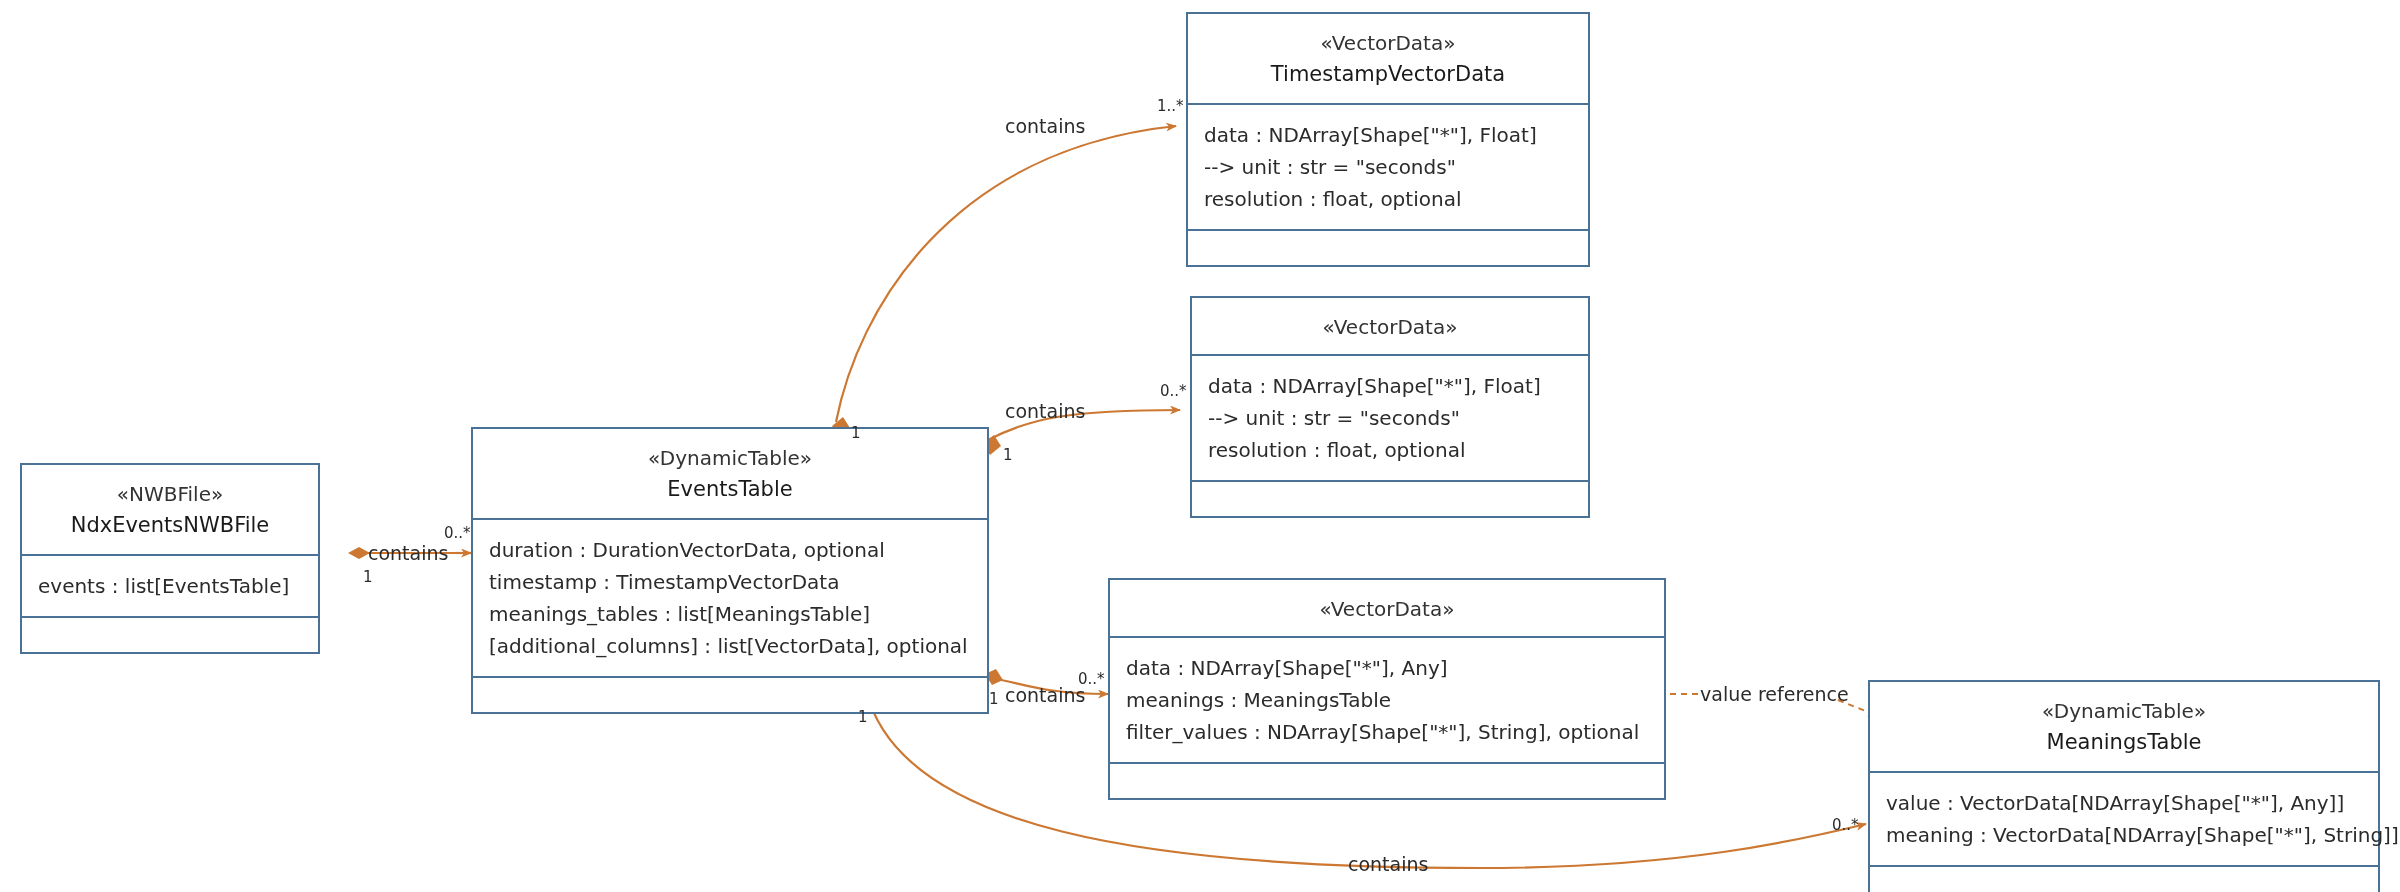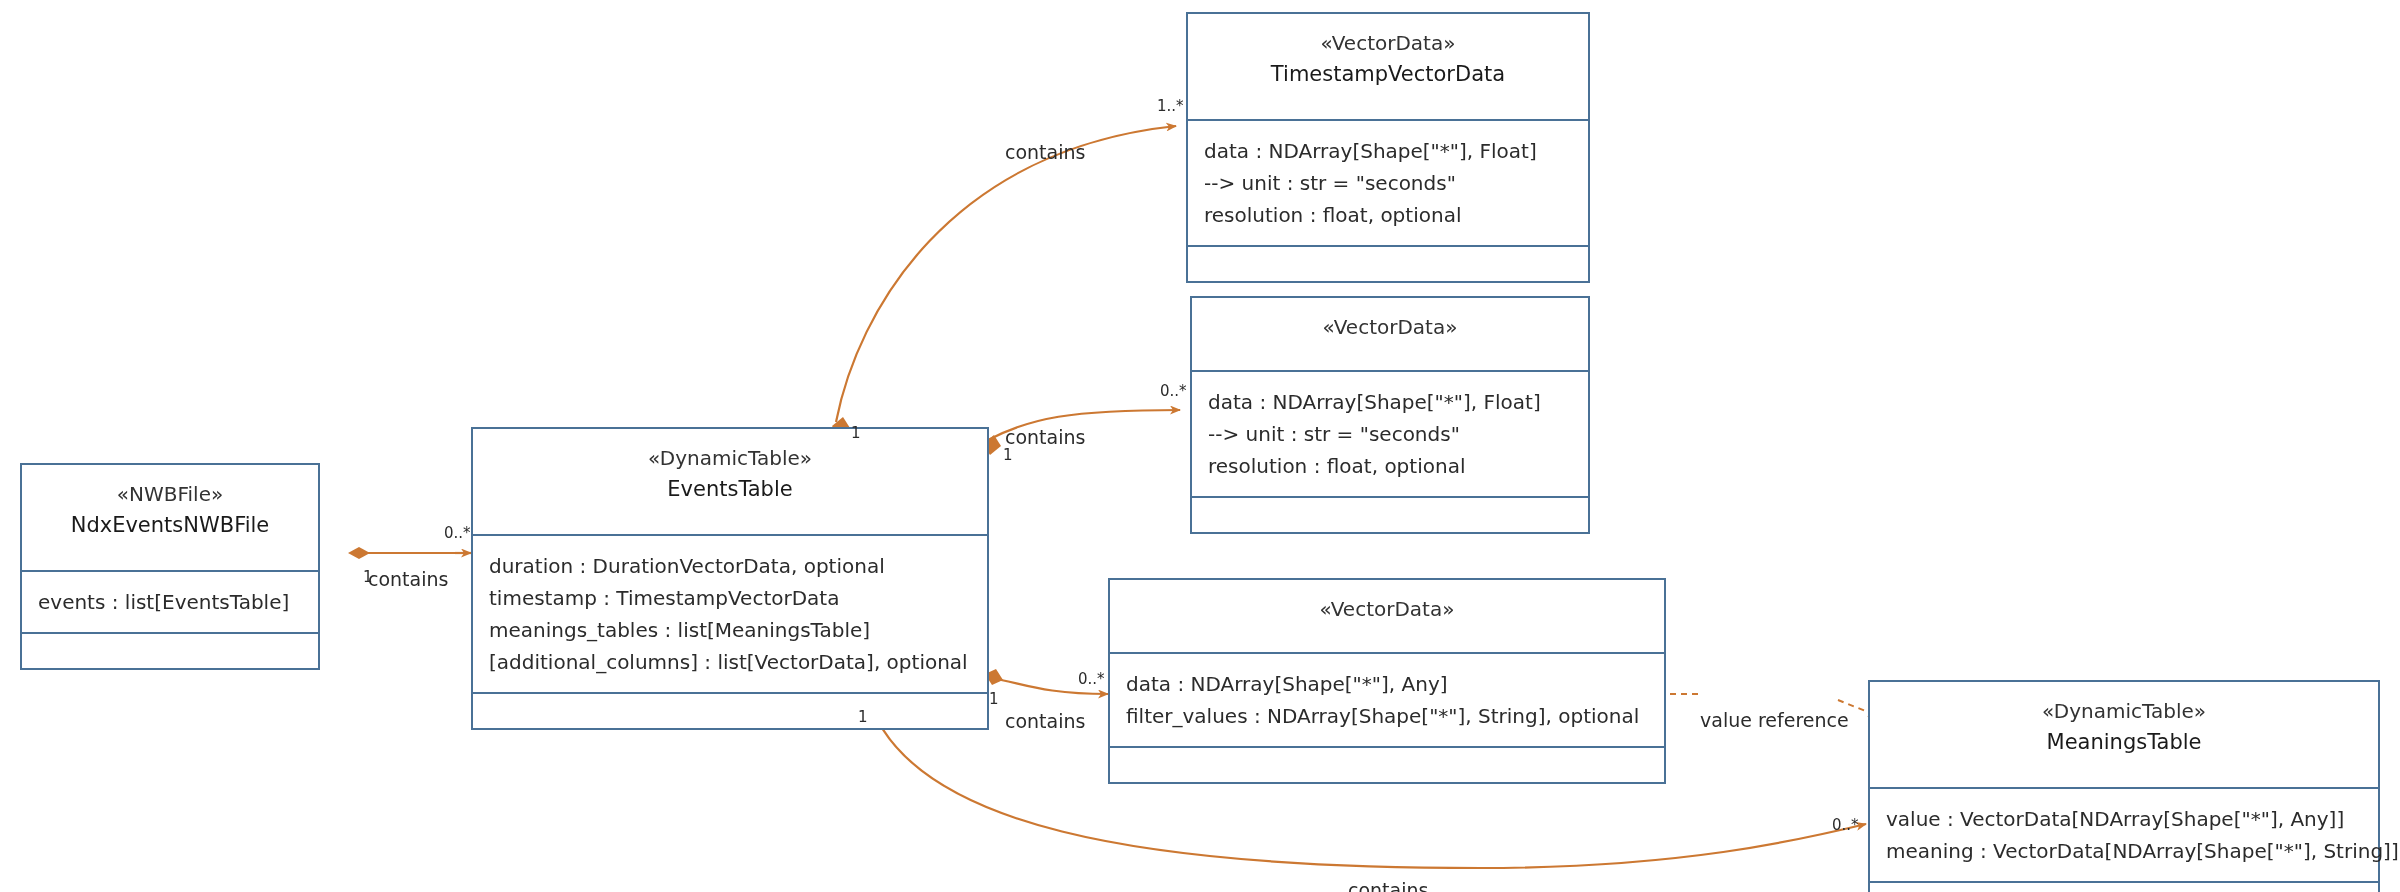--- a/index.html
+++ b/index.html
@@ -21,21 +21,21 @@
   .uml-class {
     position: absolute;
     box-sizing: border-box;
     background: #ffffff;
     border: 2px solid #4a7196;
     z-index: 5;
   }
   .uml-header {
     box-sizing: border-box;
     text-align: center;
-    padding: 14px 10px 28px 10px;
+    padding: 14px 10px 12px 10px;
     border-bottom: 2px solid #4a7196;
   }
   .stereotype {
     display: block;
     font-size: 20px;
     color: #333333;
     line-height: 1.5;
     white-space: nowrap;
   }
   .classname {
@@ -63,21 +63,20 @@
     height: 34px;
   }
 
   
   .edge-label {
     position: absolute;
     font-size: 19px;
     color: #2b2b2b;
     white-space: nowrap;
     z-index: 7;
-    margin-top: 26px;
   }
   .mult-label {
     position: absolute;
     font-size: 15px;
     color: #2b2b2b;
     white-space: nowrap;
     z-index: 7;
   }
 
   
@@ -187,20 +186,21 @@
     </div>
     <div class="uml-methods"></div>
   </div>
 
   <div class="uml-class" style="left:1108px; top:578px; width:558px;">
     <div class="uml-header">
       <span class="stereotype">«VectorData»</span>
     </div>
     <div class="uml-attrs">
       <div class="attr-line">data : NDArray[Shape["*"], Any]</div>
+      <div class="attr-line">meanings : MeaningsTable</div>
       <div class="attr-line">filter_values : NDArray[Shape["*"], String], optional</div>
     </div>
     <div class="uml-methods"></div>
   </div>
 
   <div class="uml-class" style="left:1868px; top:680px; width:512px;">
     <div class="uml-header">
       <span class="stereotype">«DynamicTable»</span>
       <span class="classname">MeaningsTable</span>
     </div>

